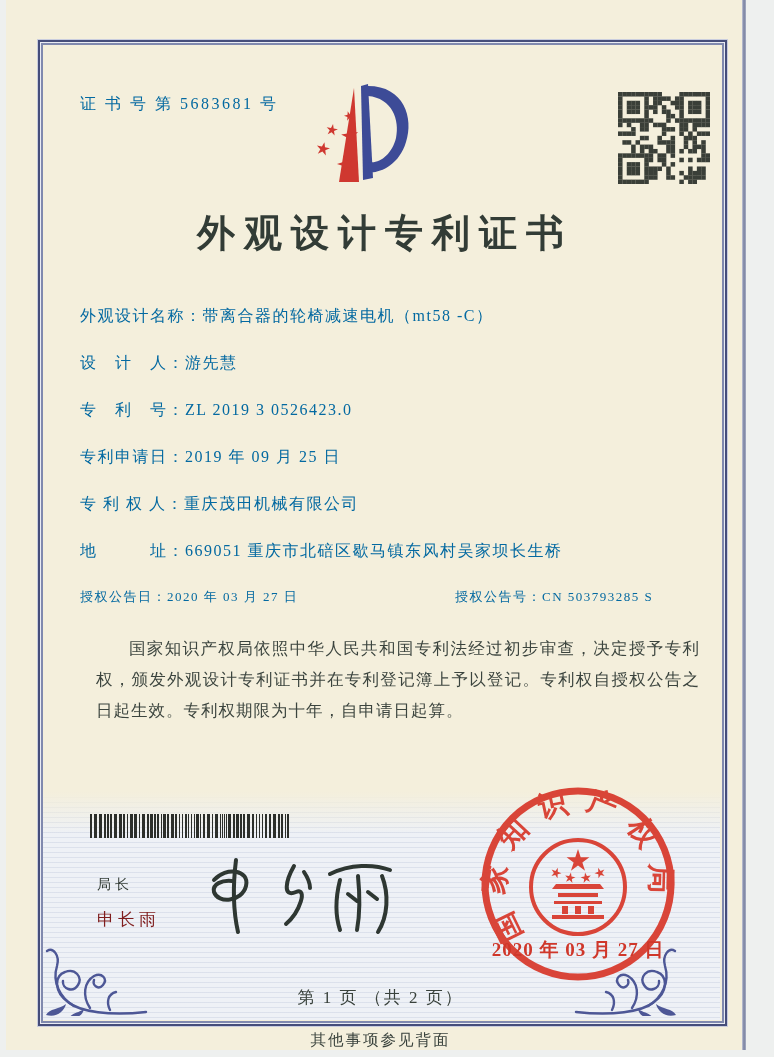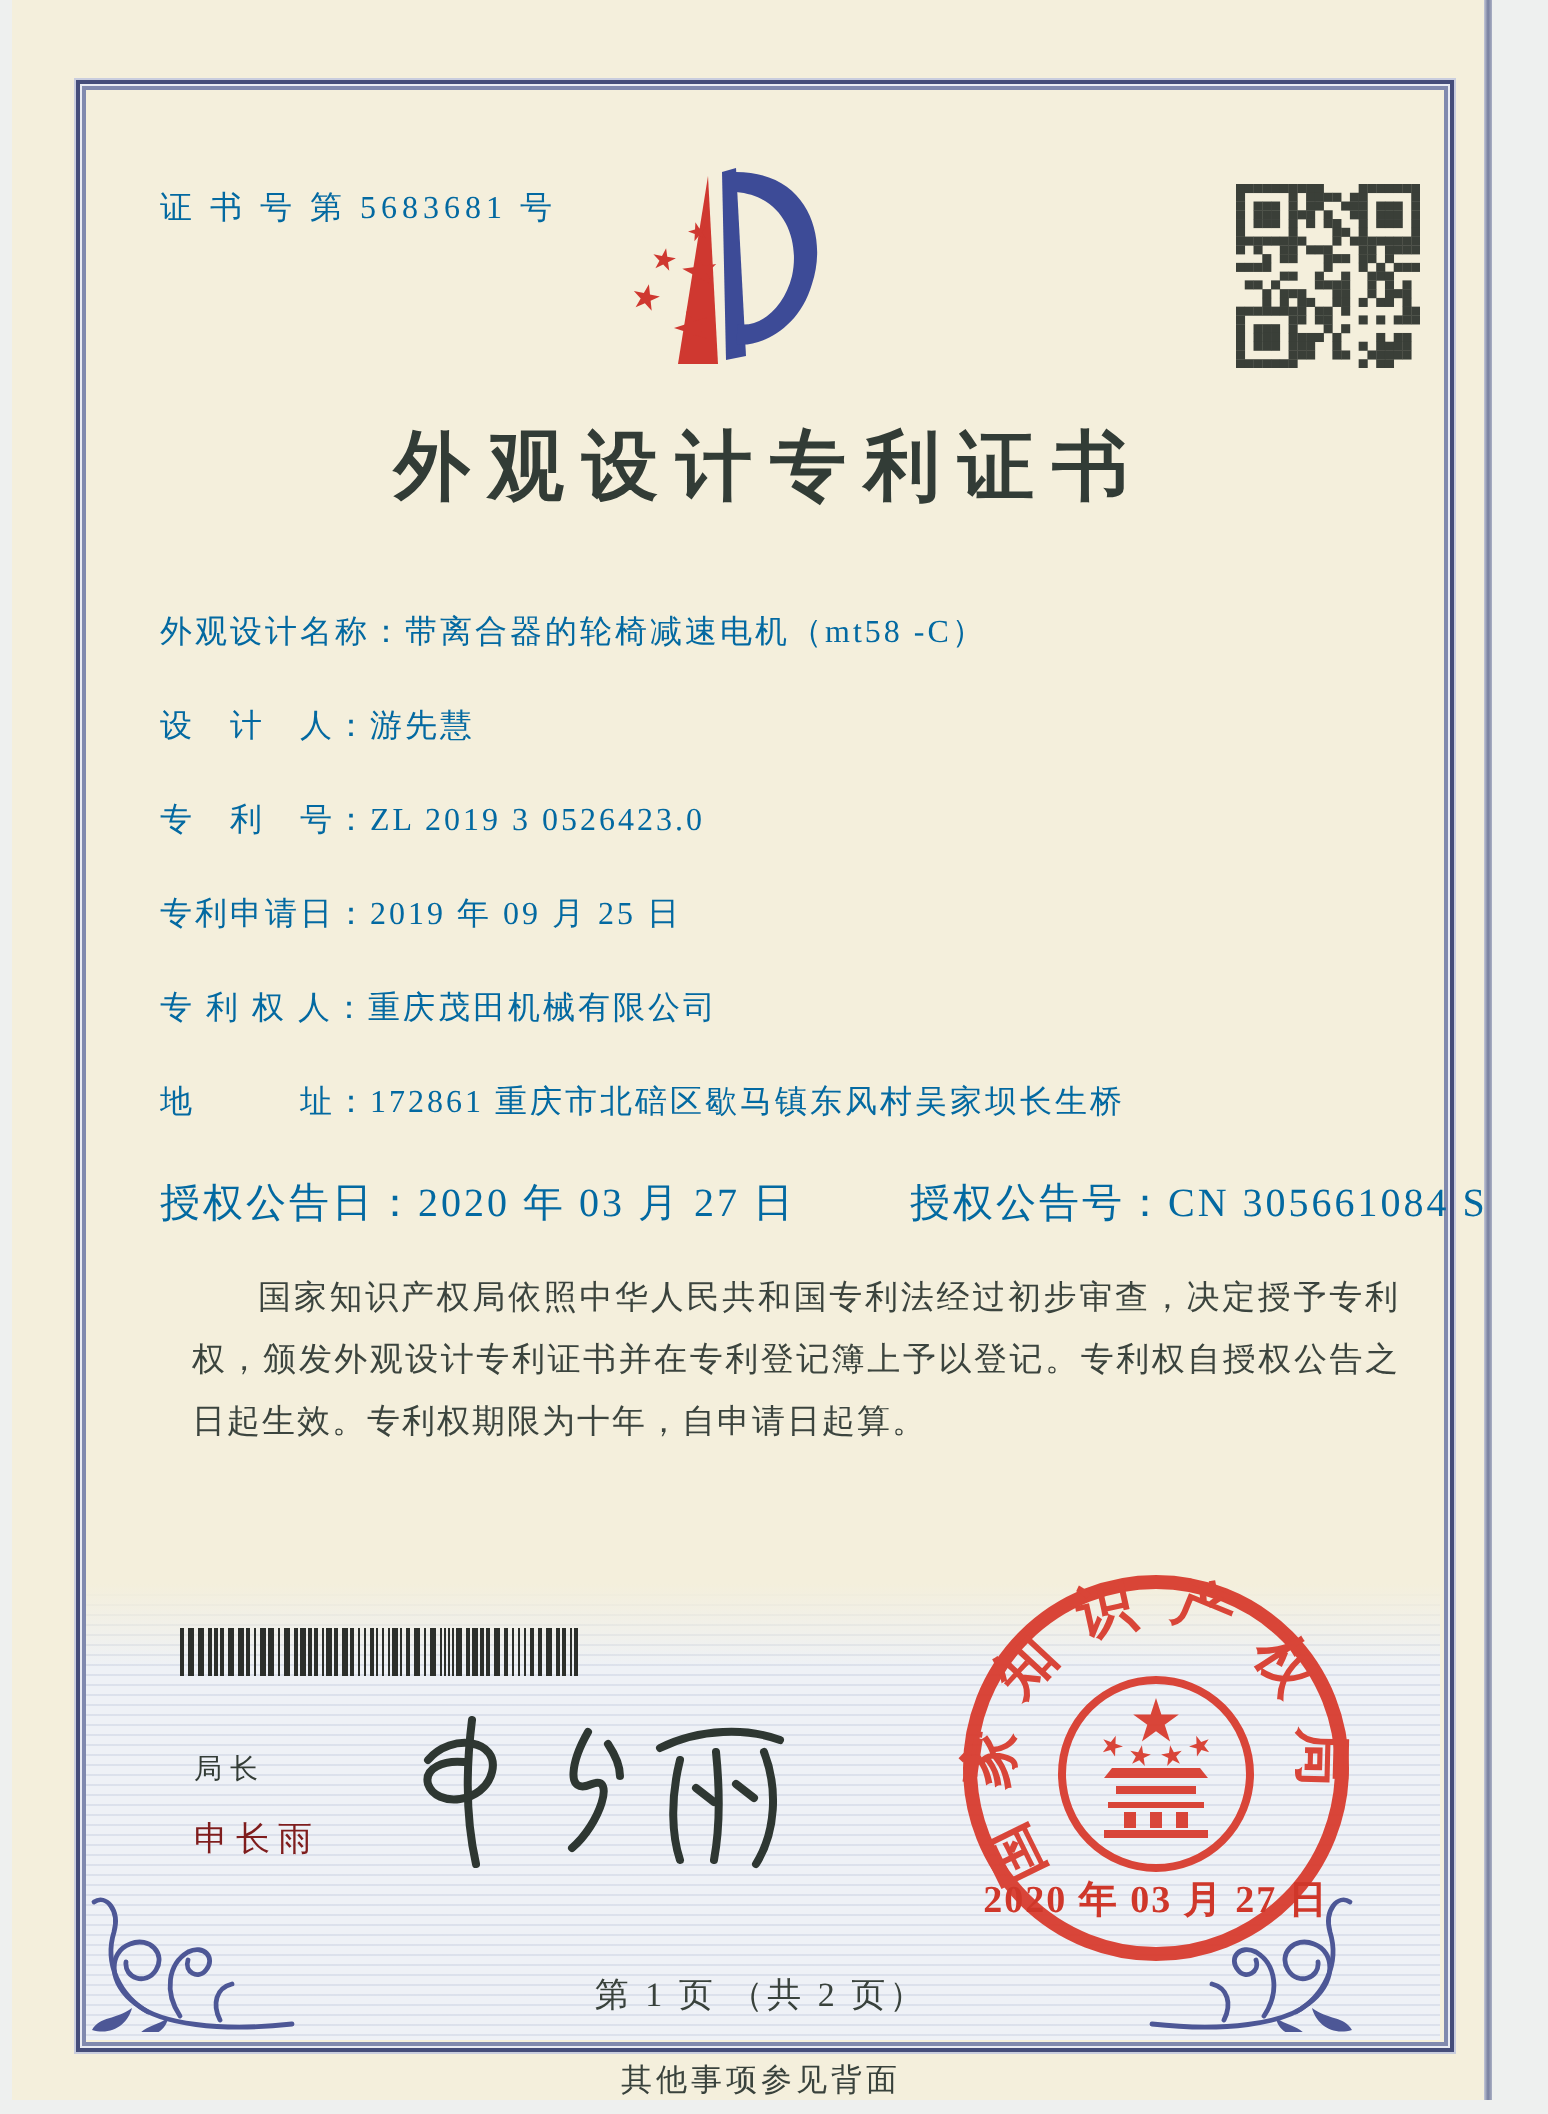--- a/index.html
+++ b/index.html
@@ -32,21 +32,21 @@
     background:linear-gradient(180deg,#f4efdc,rgba(244,239,220,0));
   }
   .txt{position:absolute;color:#0369a1;white-space:nowrap;}
   .cert-no{left:80px;top:94px;font-size:16px;letter-spacing:2.5px;}
   .title{
     left:38px;top:208px;width:685px;text-align:center;white-space:nowrap;
     font-size:38px;font-weight:bold;letter-spacing:9px;text-indent:9px;color:#323c36;
   }
   .field-row{left:80px;font-size:16px;letter-spacing:1.5px;}
   .f0{top:306px}.f1{top:353px}.f2{top:400px}.f3{top:447px}.f4{top:494px}.f5{top:541px}
-  .grant-row{left:80px;top:588px;font-size:20px;letter-spacing:1.5px;width:640px;}
+  .grant-row{left:80px;top:588px;font-size:13px;letter-spacing:1.5px;width:640px;}
   .grant-no{position:absolute;left:375px;top:0;}
   .paras{
     position:absolute;left:80px;top:617px;width:636px;color:#3b443e;
     font-size:16.5px;line-height:31px;text-align:justify;letter-spacing:1px;
   }
   .paras p{margin:16px;text-indent:2em;}
   .barcode{position:absolute;left:88px;top:814px;width:208px;height:24px;}
   .signer-title{left:97px;top:876px;font-size:14px;letter-spacing:4px;color:#333c36;}
   .signer-name{left:97px;top:908px;font-size:17px;letter-spacing:4px;color:#7f1d1d;}
   .signature{position:absolute;left:198px;top:850px;}
@@ -351,25 +351,25 @@
       <rect x="74.48" y="87.62" width="4.53" height="4.53" fill="#3a3f38"></rect>
     </svg></div>
 
 <div class="txt title">外观设计专利证书</div>
 
 <div class="txt field-row f0"><span>外观设计名称：</span><span>带离合器的轮椅减速电机（mt58 -C）</span></div>
 <div class="txt field-row f1"><span>设　计　人：</span><span>游先慧</span></div>
 <div class="txt field-row f2"><span>专　利　号：</span><span>ZL 2019 3 0526423.0</span></div>
 <div class="txt field-row f3"><span>专利申请日：</span><span>2019 年 09 月 25 日</span></div>
 <div class="txt field-row f4"><span>专 利 权 人：</span><span>重庆茂田机械有限公司</span></div>
-<div class="txt field-row f5"><span>地　　　址：</span><span>172861 重庆市北碚区歇马镇东风村吴家坝长生桥</span></div>
+<div class="txt field-row f5"><span>地　　　址：</span><span>669051 重庆市北碚区歇马镇东风村吴家坝长生桥</span></div>
 
 <div class="txt grant-row">
   <span><span>授权公告日：</span><span>2020 年 03 月 27 日</span></span>
-  <span class="grant-no"><span>授权公告号：</span><span>CN 305661084 S</span></span>
+  <span class="grant-no"><span>授权公告号：</span><span>CN 503793285 S</span></span>
 </div>
 
 <div class="paras">
   <p>国家知识产权局依照中华人民共和国专利法经过初步审查，决定授予专利权，颁发外观设计专利证书并在专利登记簿上予以登记。专利权自授权公告之日起生效。专利权期限为十年，自申请日起算。</p>
 </div>
 
 <div class="barcode"><svg id="bar-svg" width="208" height="24" viewBox="0 0 208 24">
       <rect x="2" y="0" width="2" height="24" fill="#2c2f2b"></rect>
       <rect x="6" y="0" width="3" height="24" fill="#2c2f2b"></rect>
       <rect x="11" y="0" width="3" height="24" fill="#2c2f2b"></rect>

